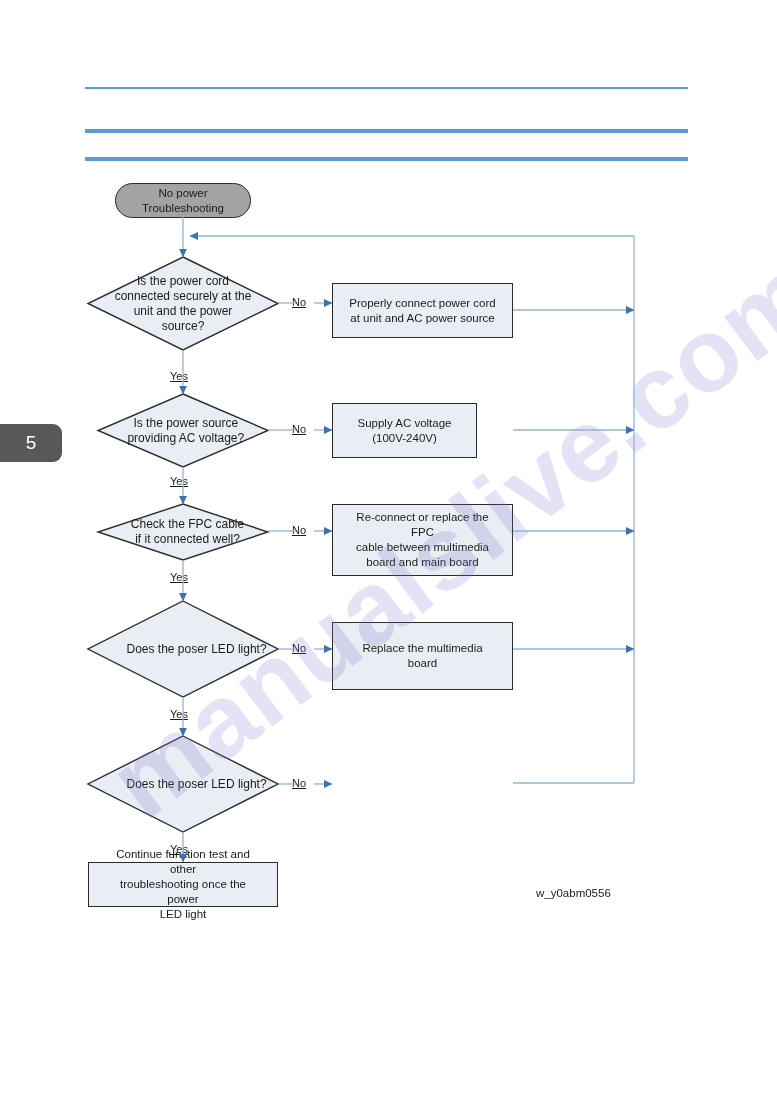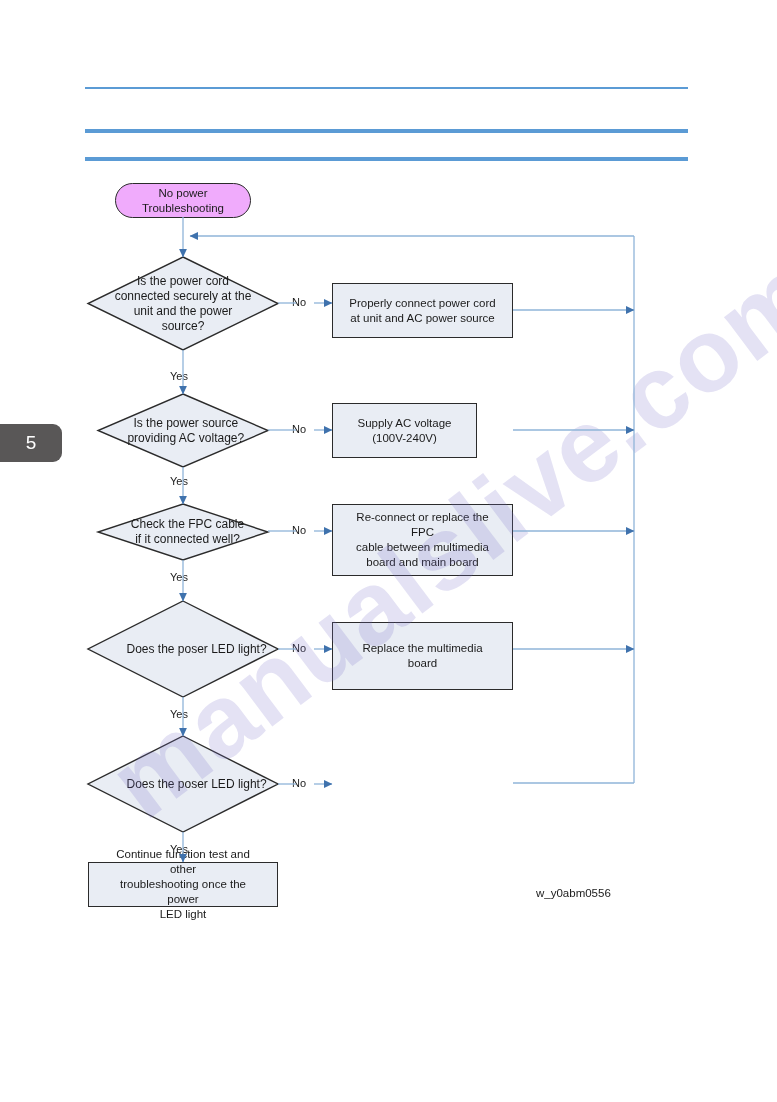--- a/index.html
+++ b/index.html
@@ -76,21 +76,21 @@
     left: 0;
     top: 0;
     width: 777px;
     height: 1102px;
     z-index: 2;
   }
 
   
   .terminator {
     position: absolute;
-    background: #f0abfc;
+    background: #a3a3a3;
     border: 1.4px solid #2b2b2b;
     border-radius: 18px;
     box-sizing: border-box;
     display: flex;
     align-items: center;
     justify-content: center;
     text-align: center;
     font-size: 11.5px;
     line-height: 15px;
     color: #1b1b1b;
@@ -140,20 +140,21 @@
     font-family: "Liberation Sans", sans-serif;
   }
 
   
   .edge-label {
     position: absolute;
     font-size: 11px;
     color: #1b1b1b;
     font-family: "Liberation Sans", sans-serif;
     white-space: nowrap;
+    text-decoration: underline;
   }
 
   
   #caption {
     position: absolute;
     left: 536px;
     top: 887px;
     font-size: 11.5px;
     color: #1b1b1b;
     font-family: "Liberation Sans", sans-serif;

